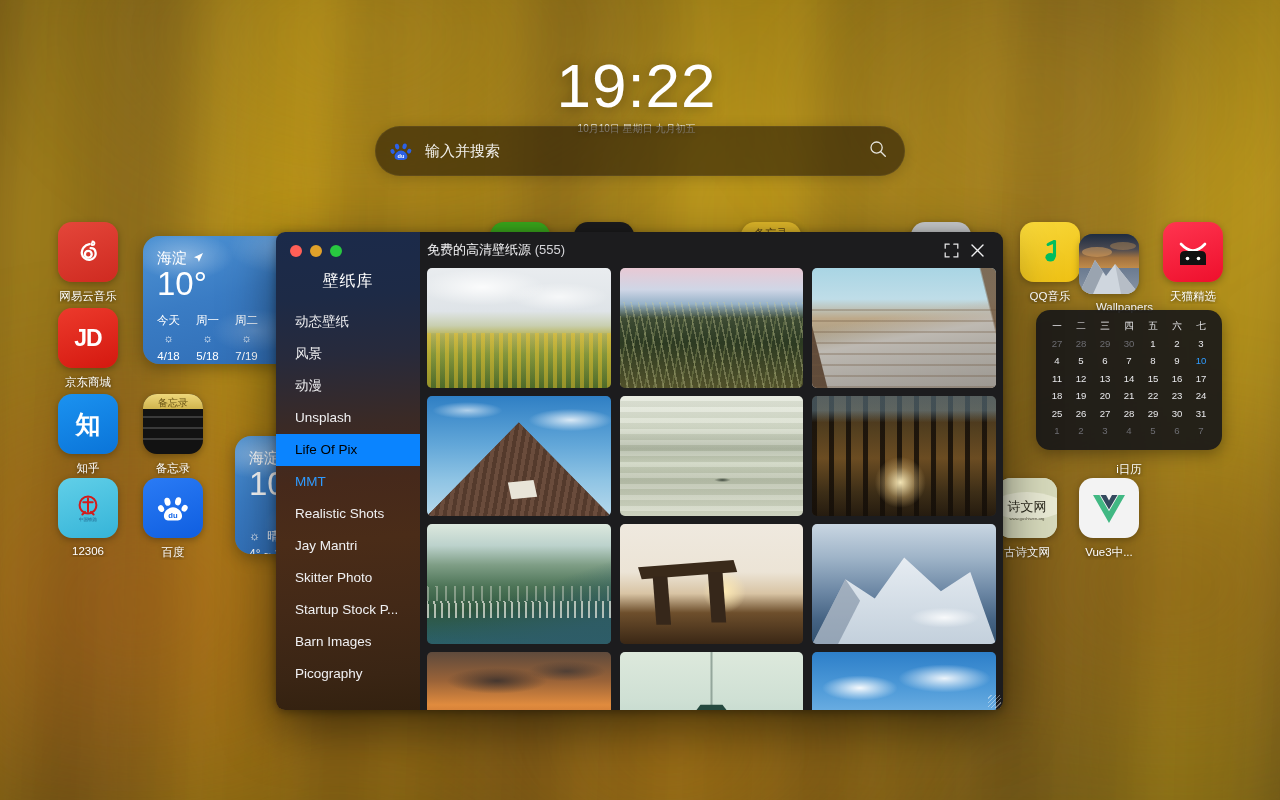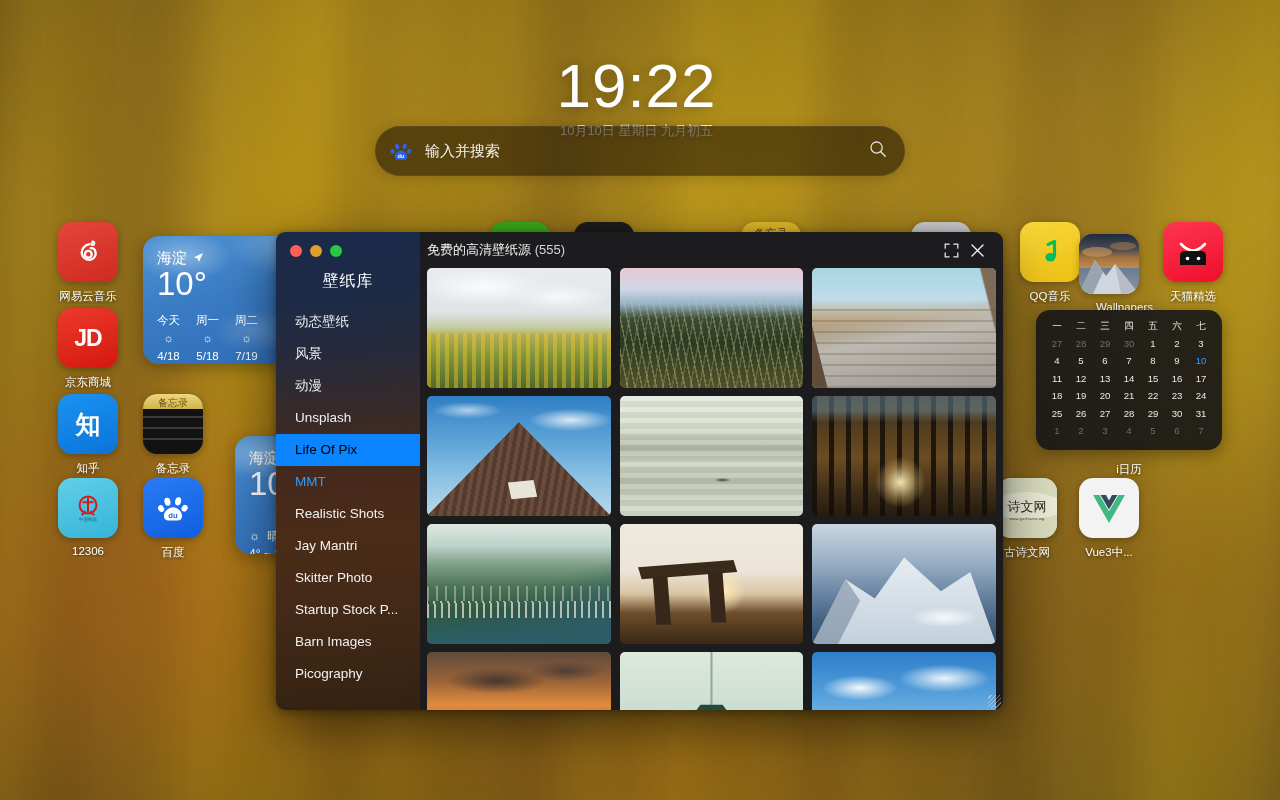--- a/index.html
+++ b/index.html
@@ -57,21 +57,21 @@
   }
 
   
   #clock-area { position:absolute; top:4px; left:0; width:1273px; text-align:center;margin-top:35px; }
   #clock-time {
     margin-top:14px; font-size:62px; font-weight:400; color:#fff;
     letter-spacing:1px; line-height:1.05;
     text-shadow:0 2px 14px rgba(0,0,0,.35);
   }
   #clock-date {
-    margin-top:4px; font-size:13px; color:rgba(255,255,255,.88);
+    margin-top:4px; font-size:10px; color:rgba(255,255,255,.88);
     text-shadow:0 1px 6px rgba(0,0,0,.40);
   }
 
   
   #search-bar {
     position:absolute; left:375px; top:126px; width:530px; height:50px;
     background:rgba(28,18,4,.56);
     border-radius:25px;
     display:flex; align-items:center; padding:0 18px 0 14px;
     box-shadow:inset 0 0 0 1px rgba(255,255,255,.05), 0 2px 14px rgba(0,0,0,.18);

